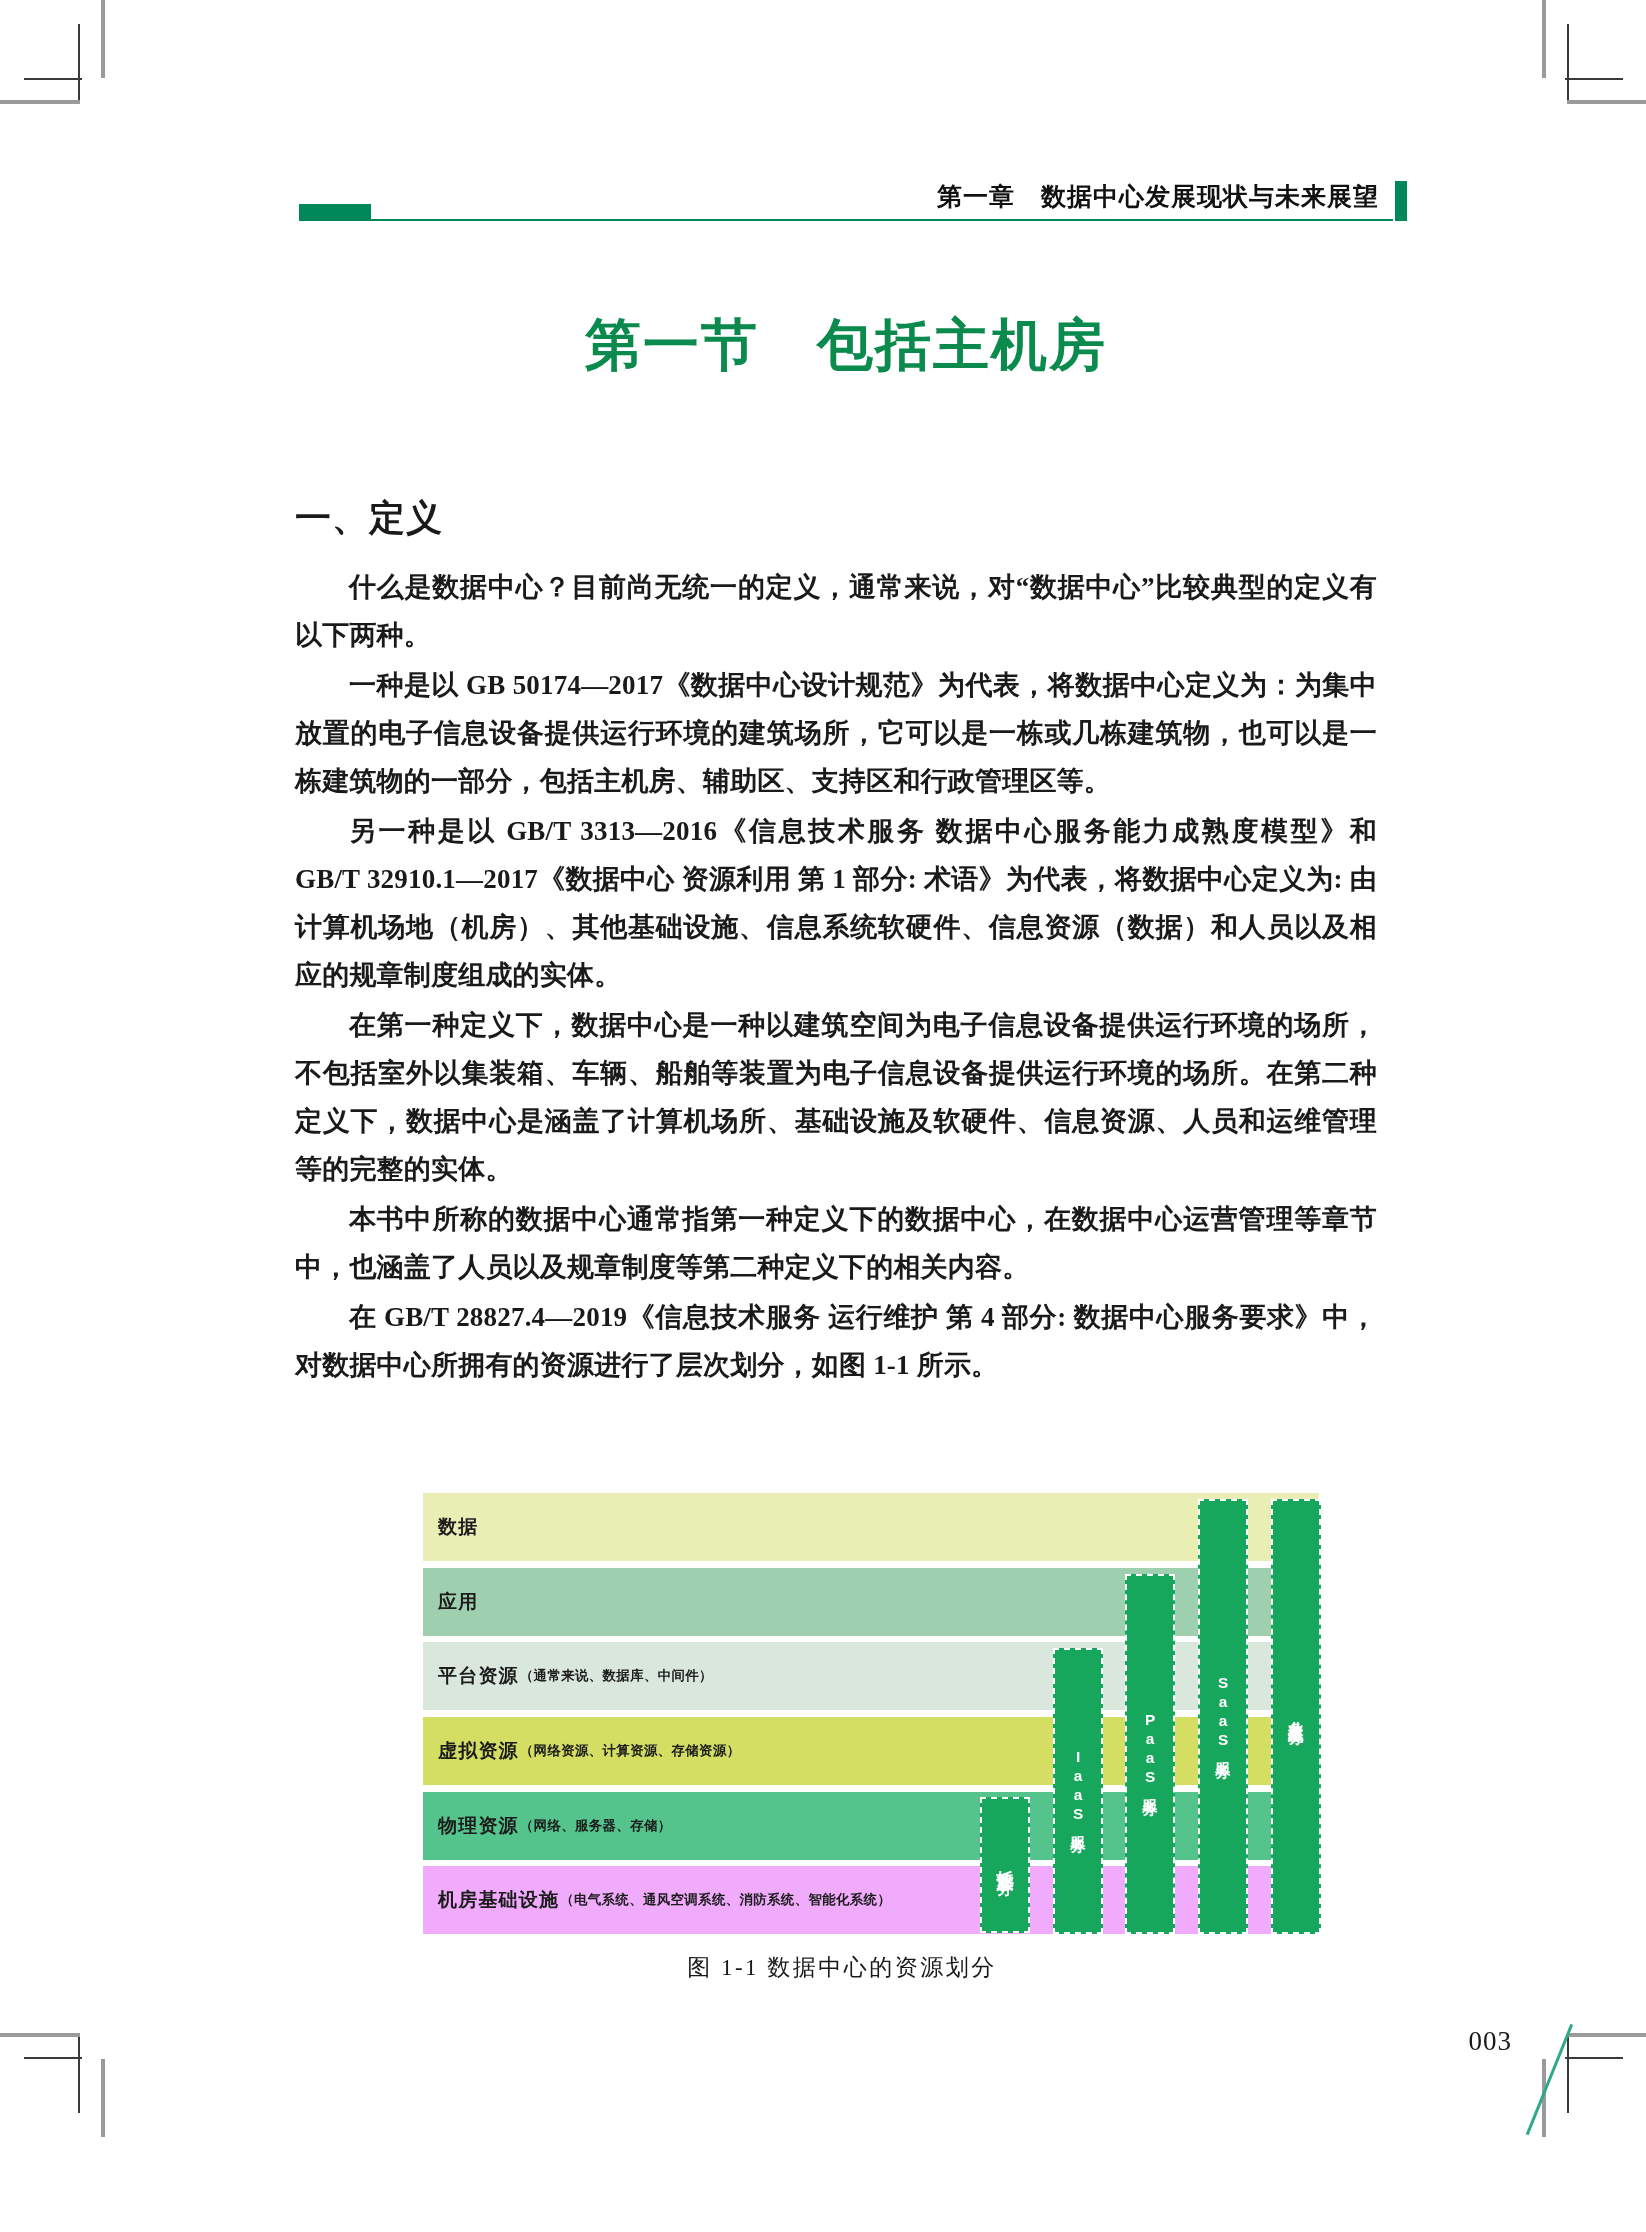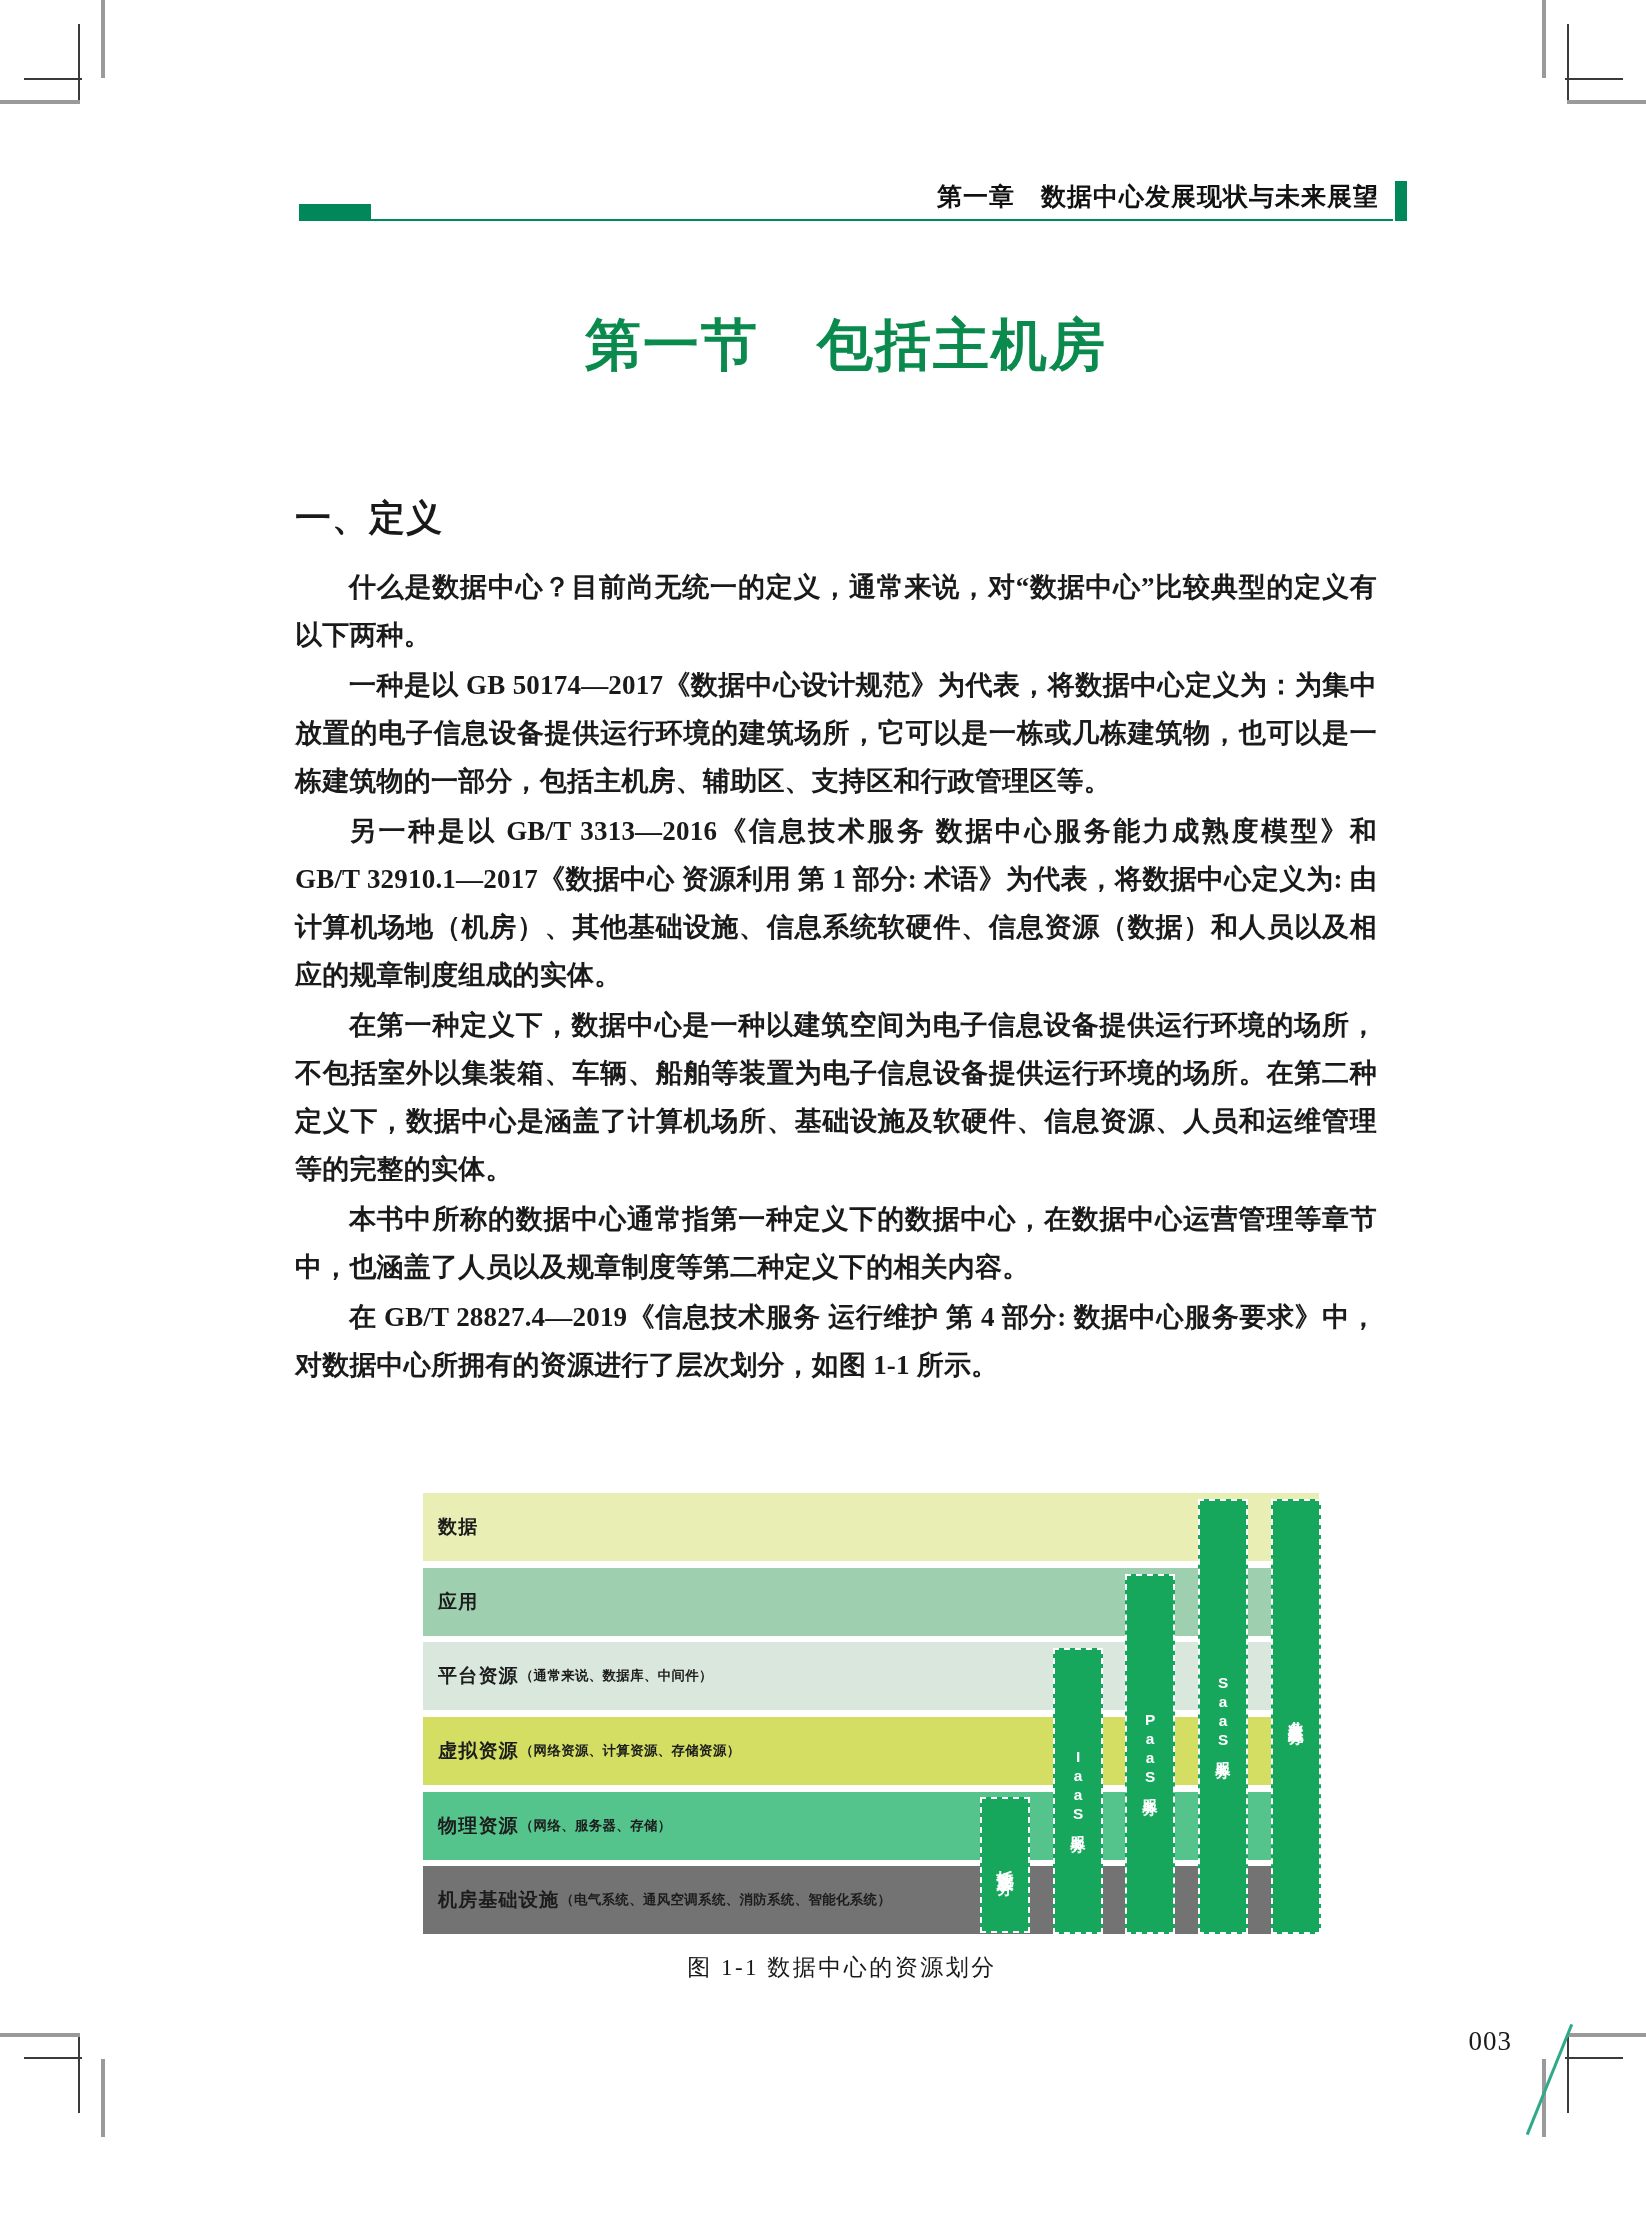--- a/index.html
+++ b/index.html
@@ -295,21 +295,21 @@
           <span class="sub">（通常来说、数据库、中间件）</span>
         </div>
         <div class="layer" style="top: 224px; height: 68px; background: rgb(211, 222, 99);">
           <span class="lbl">虚拟资源</span>
           <span class="sub">（网络资源、计算资源、存储资源）</span>
         </div>
         <div class="layer" style="top: 299px; height: 68px; background: rgb(84, 196, 140);">
           <span class="lbl">物理资源</span>
           <span class="sub">（网络、服务器、存储）</span>
         </div>
-        <div class="layer" style="top: 373px; height: 68px; background: #737373;">
+        <div class="layer" style="top: 373px; height: 68px; background: #f0abfc;">
           <span class="lbl">机房基础设施</span>
           <span class="sub">（电气系统、通风空调系统、消防系统、智能化系统）</span>
         </div>
         <div class="col" style="left: 557px; width: 50px; top: 304px; height: 136px; background: rgb(23, 167, 92);">
           <span class="ctxt">托管服务</span>
         </div>
         <div class="col small" style="left: 630px; width: 50px; top: 155px; height: 286px; background: rgb(23, 167, 92);">
           <span class="ctxt">IaaS服务</span>
         </div>
         <div class="col small" style="left: 702px; width: 50px; top: 81px; height: 360px; background: rgb(23, 167, 92);">

